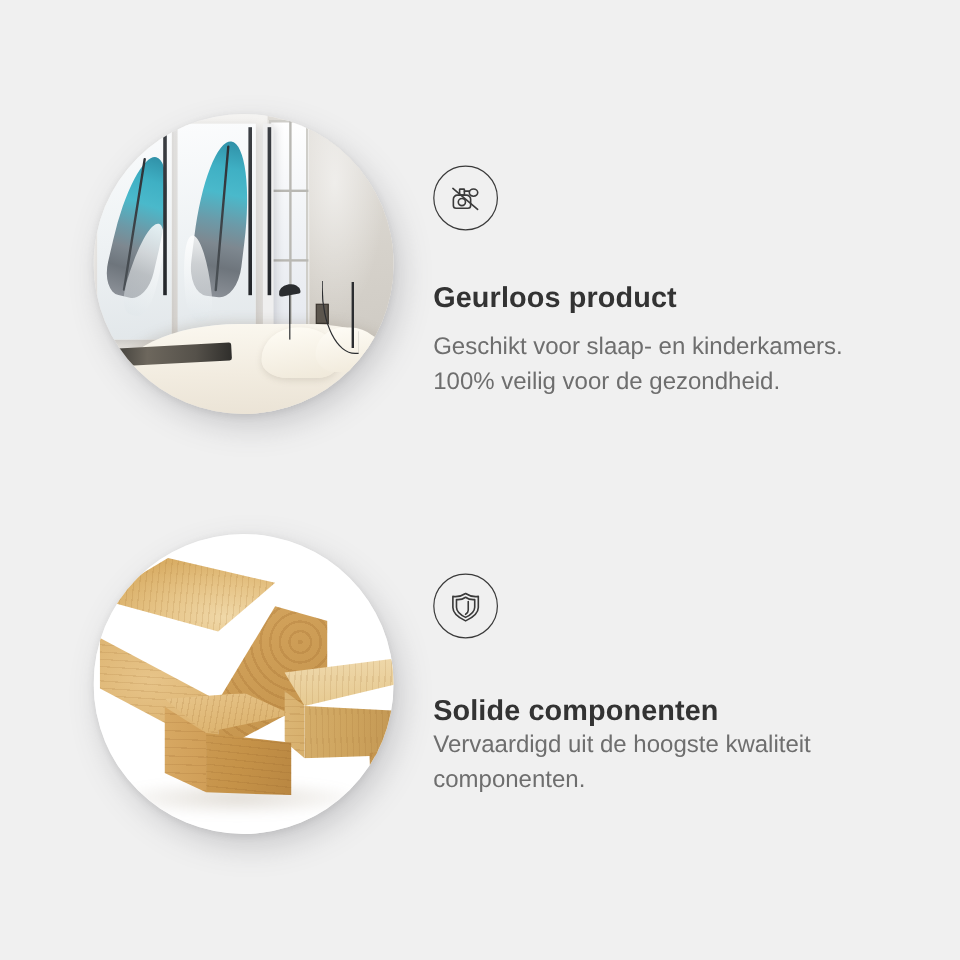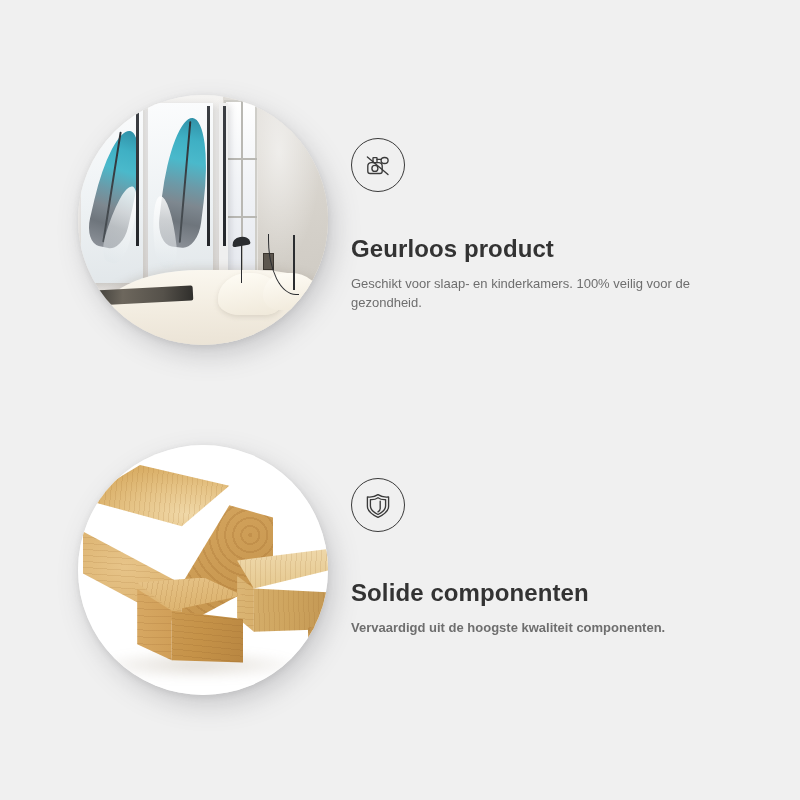--- a/index.html
+++ b/index.html
@@ -400,21 +400,21 @@
     bottom: 6%;
     width: 84%;
     height: 12%;
     background: radial-gradient(ellipse at 50% 50%, rgba(120,100,70,0.22), rgba(255,255,255,0) 72%);
     filter: blur(4px);
   }
 
   
   .feature-text {
     position: absolute;
-    left: 351px;
+    left: 361px;
     top: 0;
     width: 420px;
   }
   .icon-badge {
     width: 54px;
     height: 54px;
     border-radius: 50%;
     border: 1.6px solid #3a3a3a;
     box-sizing: border-box;
     display: flex;
@@ -423,31 +423,31 @@
   }
   .feature-title {
     margin: 0;
     font-size: 24px;
     font-weight: 700;
     color: #333333;
     letter-spacing: 0.1px;
   }
   .feature-desc {
     margin: 0;
-    font-size: 13px;
+    font-size: 20px;
     line-height: 1.45;
     color: #6e6e6e;
     max-width: 388px;
   }
   #feature-block-0 .feature-text { top: 68px; }
   #feature-block-0 .feature-title { margin-top: 43px; }
   #feature-block-0 .feature-desc  { margin-top: 12px; }
   #feature-block-1 .feature-text { top: 58px; }
   #feature-block-1 .feature-title { margin-top: 47px; }
-  #feature-block-1 .feature-desc  { margin-top: 12px; font-weight: bold; }
+  #feature-block-1 .feature-desc  { margin-top: 0; }
 </style>
 </head>
 <body>
 
 <section class="feature-block" id="feature-block-0">
 
   <div class="photo-circle">
     <div class="photo-inner">
       <div class="bedroom">
 

